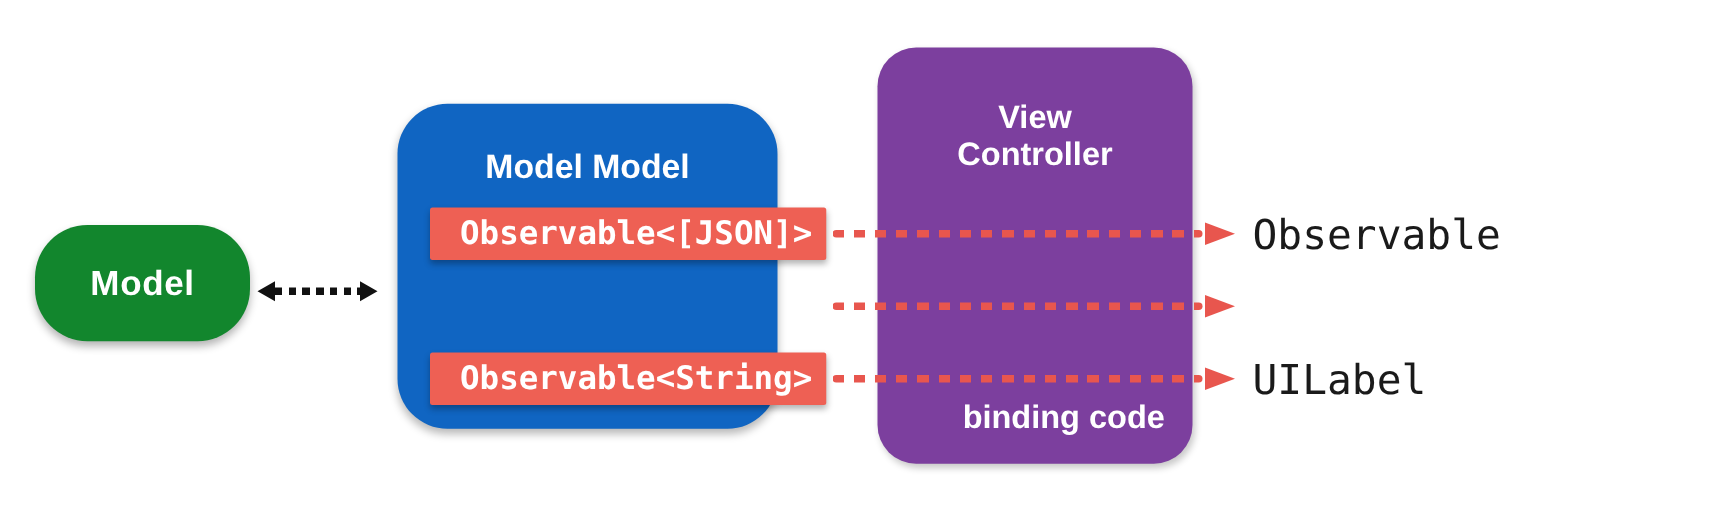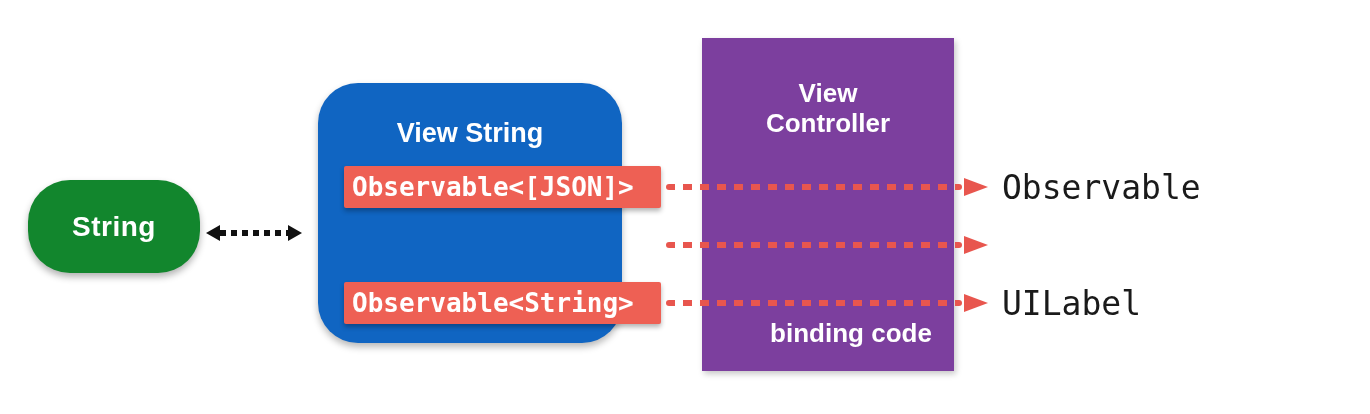--- a/index.html
+++ b/index.html
@@ -70,39 +70,40 @@
 
   
   .chip {
     position: absolute;
     left: 344px;
     width: 317px; height: 42px;
     background: var(--observable-red, #ee6054);
     border-radius: 2px;
     box-shadow: 0 3px 5px rgba(0,0,0,0.30);
     display: flex; align-items: center;
-    padding-left: 8px; box-sizing: border-box;
+    padding-left: 24px; box-sizing: border-box;
     z-index: 2;
   }
   .chip .code {
     font-family: "DejaVu Sans Mono", monospace;
     font-weight: bold; color: #fff; font-size: 26px; white-space: pre;
   }
   .chip.row1 { top: 166px; }
   .chip.row2 { top: 224px; }
   .chip.row3 { top: 282px; align-items: center; }
 
   
   .viewcontroller-box {
     position: absolute;
     left: 702px; top: 38px;
     width: 252px; height: 333px;
     background: var(--view-controller-purple, #7c3f9e);
     box-shadow: 2px 3px 6px rgba(0,0,0,0.22);
     z-index: 1;
+    border-radius: 31px;
   }
   .viewcontroller-title {
     position: absolute;
     left: 0; top: 40px; width: 100%;
     display: flex; justify-content: center;
   }
   .viewcontroller-title .txt {
     width: 170px;
     text-align: center;
     color: #fff; font-weight: bold; font-size: 26px; line-height: 30px;
@@ -151,31 +152,31 @@
   .ui-label.row1 { top: 167px; }
   .ui-label.row2 { top: 225px; }
   .ui-label.row3 { top: 283px; }
 </style>
 </head>
 <body>
 
 <div class="canvas">
 
   <div class="model-box">
-    <span class="label">String</span>
+    <span class="label">Model</span>
   </div>
 
   <div class="model-arrow">
     <span class="head-left"></span>
     <span class="dots"></span>
     <span class="head-right"></span>
   </div>
 
   <div class="viewmodel-box"></div>
-  <div class="viewmodel-title">View String</div>
+  <div class="viewmodel-title">Model Model</div>
 
   <div class="chip row1">
     <span class="code">Observable&lt;[JSON]&gt;</span>
   </div>
   <div class="chip row3">
     <span class="code">Observable&lt;String&gt;</span>
   </div>
 
   <div class="viewcontroller-box">
     <div class="viewcontroller-title">

